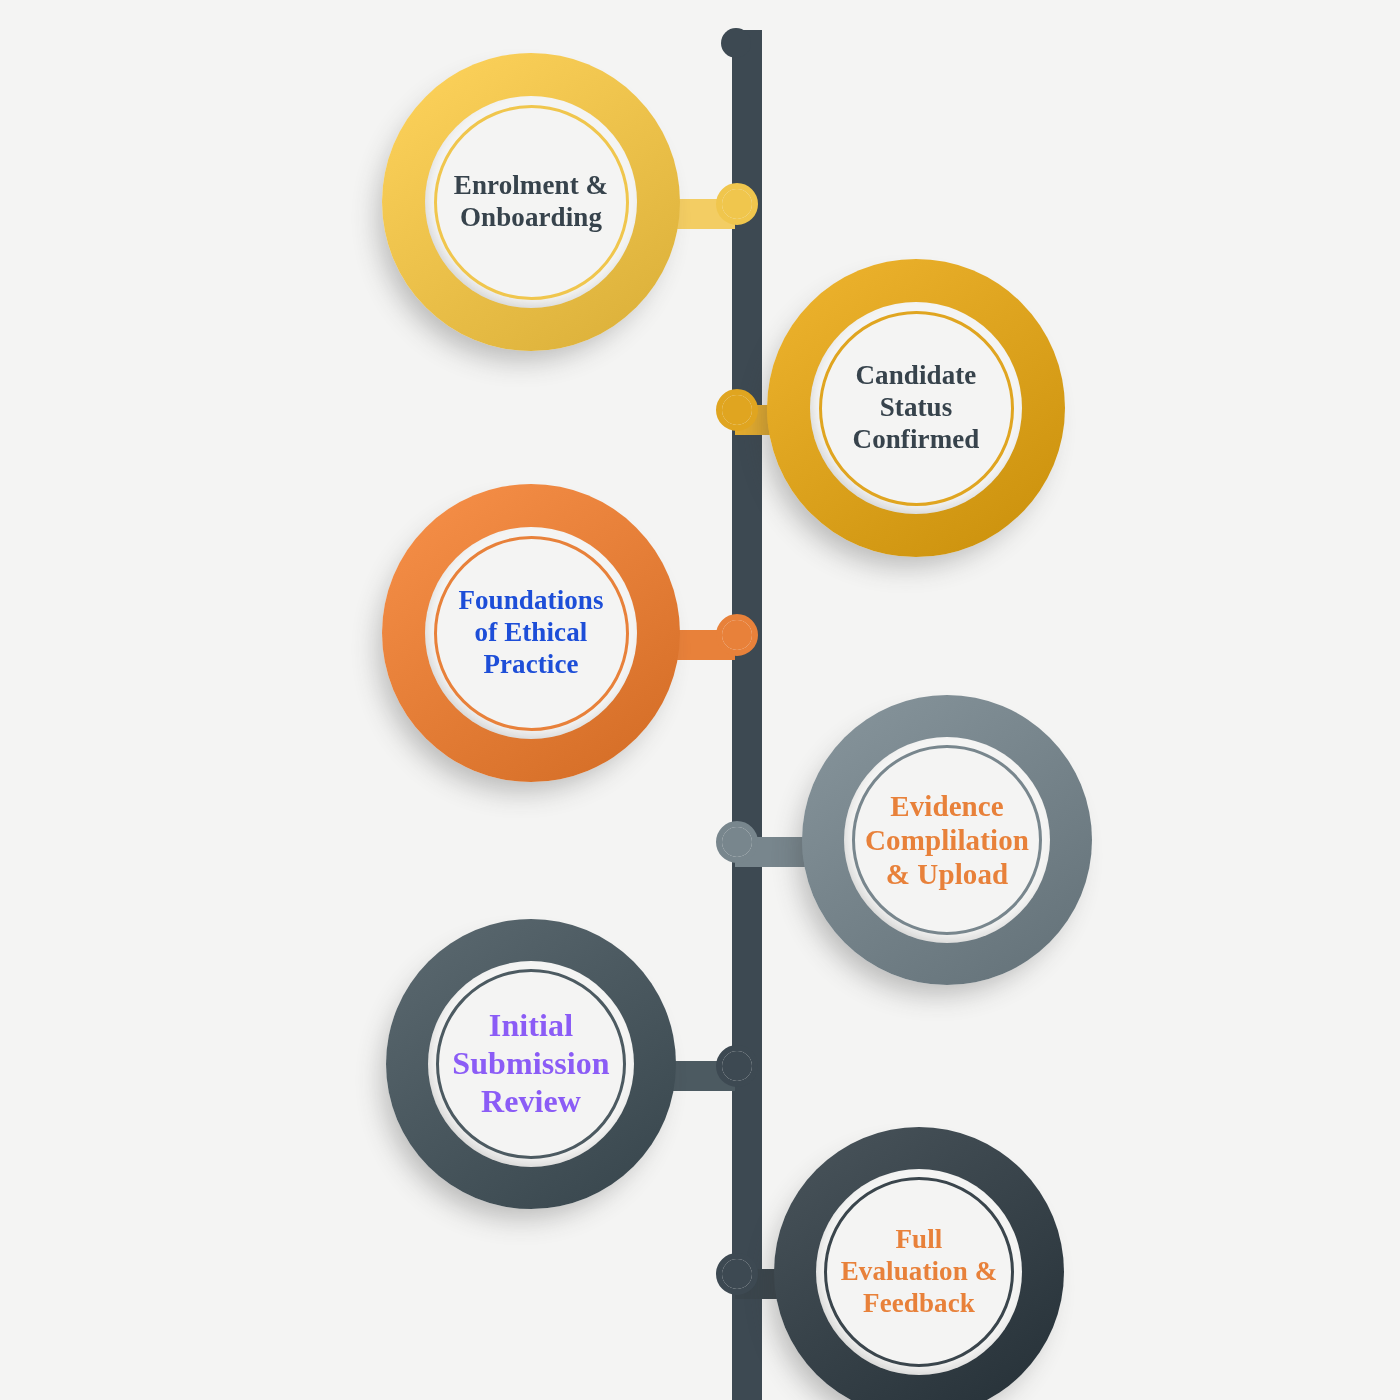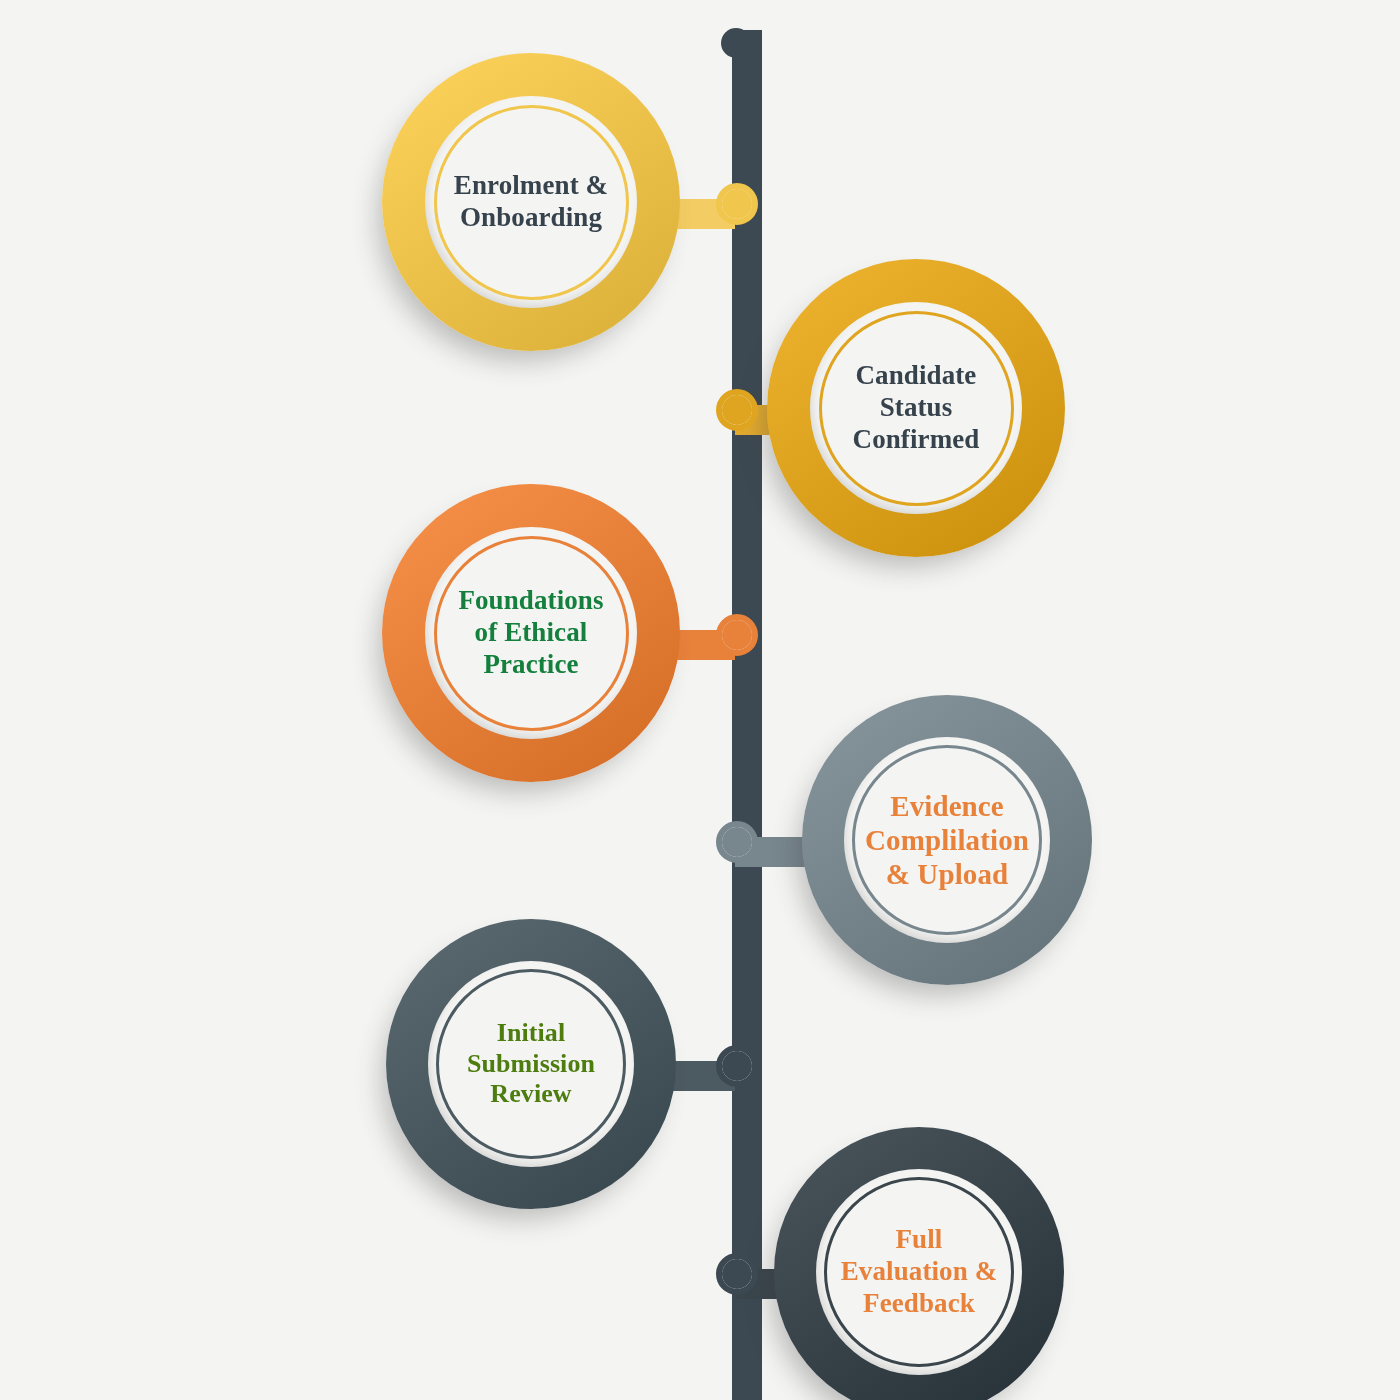--- a/index.html
+++ b/index.html
@@ -130,37 +130,37 @@
         <div class="node-white-gap" style="width: 212px; height: 212px; left: 43px; top: 43px; box-shadow: rgba(80, 80, 80, 0.22) 4px -6px 12px -4px inset;"></div>
         <div class="node-inner-outline" style="width: 195px; height: 195px; left: 51.5px; top: 51.5px; border: 3px solid rgb(224, 165, 32);"></div>
         <div class="node-label" style="color: rgb(55, 67, 76); font-size: 27px; max-width: 181px; white-space: pre-line;">Candidate
 Status
 Confirmed</div>
       </div>
       <div class="node" style="width: 298px; height: 298px; left: 352px; top: 454px;">
         <div class="node-ring-outer" style="background: linear-gradient(145deg, rgb(248, 145, 74) 0%, rgb(232, 129, 58) 42%, rgb(210, 107, 36) 100%); box-shadow: rgba(60, 60, 60, 0.3) -10px 16px 26px -6px;"></div>
         <div class="node-white-gap" style="width: 212px; height: 212px; left: 43px; top: 43px; box-shadow: rgba(80, 80, 80, 0.22) 4px -6px 12px -4px inset;"></div>
         <div class="node-inner-outline" style="width: 195px; height: 195px; left: 51.5px; top: 51.5px; border: 3px solid rgb(232, 129, 58);"></div>
-        <div class="node-label" style="color: #15803d; font-size: 27px; max-width: 181px; white-space: pre-line;">Foundations
+        <div class="node-label" style="color: #1d4ed8; font-size: 27px; max-width: 181px; white-space: pre-line;">Foundations
 of Ethical
 Practice</div>
       </div>
       <div class="node" style="width: 290px; height: 290px; left: 772px; top: 665px;">
         <div class="node-ring-outer" style="background: linear-gradient(145deg, rgb(136, 150, 157) 0%, rgb(120, 134, 141) 42%, rgb(98, 112, 119) 100%); box-shadow: rgba(60, 60, 60, 0.3) -10px 16px 26px -6px;"></div>
         <div class="node-white-gap" style="width: 206px; height: 206px; left: 42px; top: 42px; box-shadow: rgba(80, 80, 80, 0.22) 4px -6px 12px -4px inset;"></div>
         <div class="node-inner-outline" style="width: 190px; height: 190px; left: 50px; top: 50px; border: 3px solid rgb(120, 134, 141);"></div>
         <div class="node-label" style="color: rgb(232, 129, 58); font-size: 29px; max-width: 176px; white-space: pre-line;">Evidence
 Complilation
 &amp; Upload</div>
       </div>
       <div class="node" style="width: 290px; height: 290px; left: 356px; top: 889px;">
         <div class="node-ring-outer" style="background: linear-gradient(145deg, rgb(92, 106, 113) 0%, rgb(76, 90, 97) 42%, rgb(54, 68, 75) 100%); box-shadow: rgba(60, 60, 60, 0.3) -10px 16px 26px -6px;"></div>
         <div class="node-white-gap" style="width: 206px; height: 206px; left: 42px; top: 42px; box-shadow: rgba(80, 80, 80, 0.22) 4px -6px 12px -4px inset;"></div>
         <div class="node-inner-outline" style="width: 190px; height: 190px; left: 50px; top: 50px; border: 3px solid rgb(76, 90, 97);"></div>
-        <div class="node-label" style="color: #4d7c0f; font-size: 26px; max-width: 176px; white-space: pre-line;">Initial
+        <div class="node-label" style="color: #8b5cf6; font-size: 32px; max-width: 176px; white-space: pre-line;">Initial
 Submission
 Review</div>
       </div>
       <div class="node" style="width: 290px; height: 290px; left: 744px; top: 1097px;">
         <div class="node-ring-outer" style="background: linear-gradient(145deg, rgb(74, 85, 92) 0%, rgb(58, 69, 76) 42%, rgb(36, 47, 54) 100%); box-shadow: rgba(60, 60, 60, 0.3) -10px 16px 26px -6px;"></div>
         <div class="node-white-gap" style="width: 206px; height: 206px; left: 42px; top: 42px; box-shadow: rgba(80, 80, 80, 0.22) 4px -6px 12px -4px inset;"></div>
         <div class="node-inner-outline" style="width: 190px; height: 190px; left: 50px; top: 50px; border: 3px solid rgb(58, 69, 76);"></div>
         <div class="node-label" style="color: rgb(232, 129, 58); font-size: 27px; max-width: 176px; white-space: pre-line;">Full
 Evaluation &amp;
 Feedback</div>

